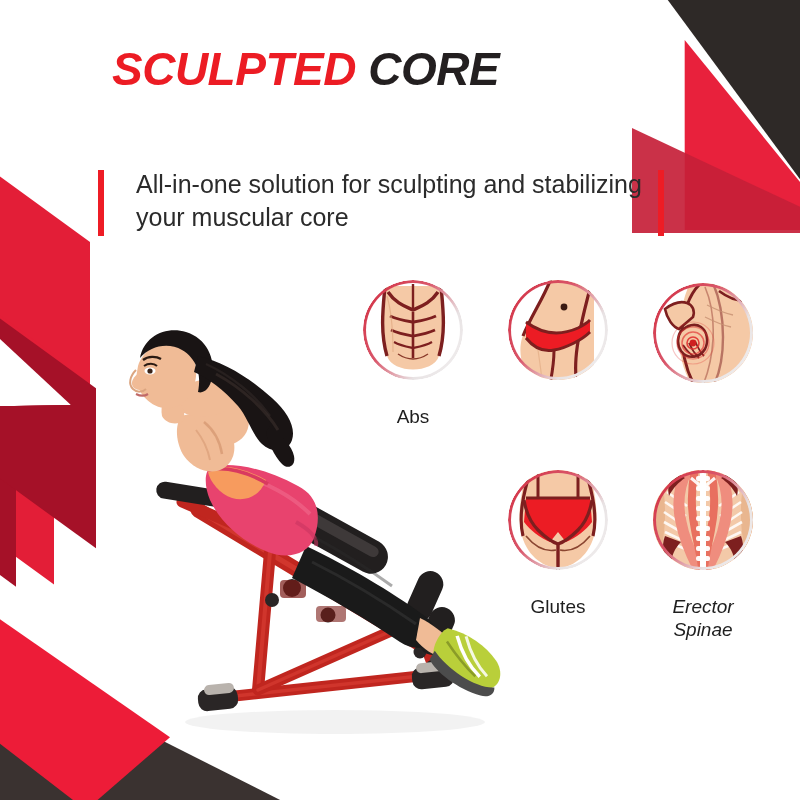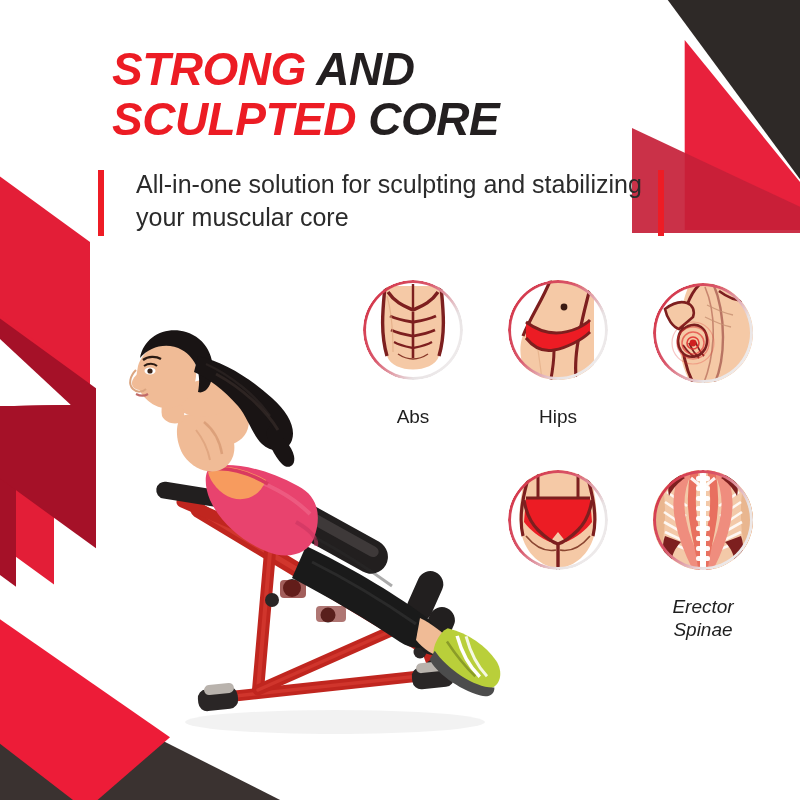--- a/index.html
+++ b/index.html
@@ -168,23 +168,20 @@
   <div class="deco lm-dark1"></div>
   <div class="deco lm-white-notch"></div>
 
   <div class="deco bl-dark"></div>
   <div class="deco bl-maroon"></div>
   <div class="deco bl-dark-b"></div>
   <div class="deco bl-red"></div>
   <div class="deco bl-red-dark"></div>
 
   <div class="headline">
-    <div>
-      <span class="hl-red">STRONG </span><span class="hl-dark">AND</span>
-    </div>
     <div>
       <span class="hl-red">SCULPTED </span><span class="hl-dark">CORE</span>
     </div>
   </div>
 
   <div class="subwrap">
     <div class="sub-bar left"></div>
     <div class="sub-bar right"></div>
     <div class="subtext">All-in-one solution for sculpting and stabilizing your muscular core</div>
   </div>
@@ -217,21 +214,20 @@
         <path d="M44 -4 C36 18 24 34 15 56" stroke="#7d1f1f" stroke-width="3.2" fill="none"></path>
         <path d="M84 0 C78 26 70 50 68 78 C67 92 68 100 69 106" stroke="#7d1f1f" stroke-width="3.2" fill="none"></path>
         <path d="M18 42 C34 54 52 56 70 48 C76 45 80 42 82 40 L82 52 C74 60 58 68 46 70 C34 72 24 66 18 58 Z" fill="#ec1c24"></path>
         <path d="M18 42 C34 54 52 56 70 48 C76 45 80 42 82 40" stroke="#7d1f1f" stroke-width="3" fill="none"></path>
         <path d="M18 58 C26 68 36 72 46 70 C58 68 74 60 82 52" stroke="#7d1f1f" stroke-width="3" fill="none"></path>
         <path d="M46 70 C46 82 44 94 42 104" stroke="#7d1f1f" stroke-width="3" fill="none"></path>
         <circle cx="56" cy="27" r="3.4" fill="#3a1a12"></circle>
         <path d="M30 70 C32 84 34 96 34 104" stroke="#e0a880" stroke-width="1.2" fill="none" opacity=".6"></path>
       </svg>
     </div>
-    <div class="icon-label">Hips</div>
   </div>
 
   <div class="icon-cell" style="left:643px;top:283px;">
     <div class="circle">
       <svg viewBox="0 0 100 100">
         <rect width="100" height="100" fill="#fff"></rect>
         <path d="M38 -2 C30 14 26 34 26 54 C26 74 32 92 40 104 L100 104 L100 -2 Z" fill="#f5c9a6"></path>
         <path d="M46 2 C36 12 30 30 29 48 C28 66 33 86 40 100" stroke="#7d1f1f" stroke-width="3" fill="none"></path>
         <path d="M60 0 C66 14 70 34 70 54 C70 74 66 92 60 104" stroke="#7d1f1f" stroke-width="2.4" fill="none" opacity=".5"></path>
         <path d="M52 4 C58 18 61 38 60 56 C59 74 55 90 50 102" stroke="#a8584a" stroke-width="1.6" fill="none" opacity=".6"></path>
@@ -263,20 +259,21 @@
         <path d="M18 28 L82 28" stroke="#7d1f1f" stroke-width="3.2" fill="none"></path>
         <path d="M16 30 C18 42 22 52 30 60 C38 68 44 72 50 74" stroke="#7d1f1f" stroke-width="3.2" fill="none"></path>
         <path d="M84 30 C82 42 78 52 70 60 C62 68 56 72 50 74" stroke="#7d1f1f" stroke-width="3.2" fill="none"></path>
         <line x1="30" y1="4" x2="30" y2="28" stroke="#7d1f1f" stroke-width="3"></line>
         <line x1="70" y1="4" x2="70" y2="28" stroke="#7d1f1f" stroke-width="3"></line>
         <line x1="50" y1="74" x2="50" y2="100" stroke="#7d1f1f" stroke-width="3.4"></line>
         <path d="M18 66 C28 78 38 82 48 80" stroke="#8a4530" stroke-width="1.6" fill="none"></path>
         <path d="M82 66 C72 78 62 82 52 80" stroke="#8a4530" stroke-width="1.6" fill="none"></path>
       </svg>
     </div>
+    <div class="icon-label">Glutes</div>
   </div>
 
   <div class="icon-cell" style="left:643px;top:470px;">
     <div class="circle">
       <svg viewBox="0 0 100 100">
         <rect width="100" height="100" fill="#f3c9a8"></rect>
         <path d="M0 0 H100 V100 H0 Z" fill="#f3c9a8"></path>
         <path d="M6 0 C12 18 14 44 10 70 C8 84 6 94 4 100 L0 100 L0 0 Z" fill="#e9b68f"></path>
         <path d="M94 0 C88 18 86 44 90 70 C92 84 94 94 96 100 L100 100 L100 0 Z" fill="#e9b68f"></path>
         <g opacity=".85">

